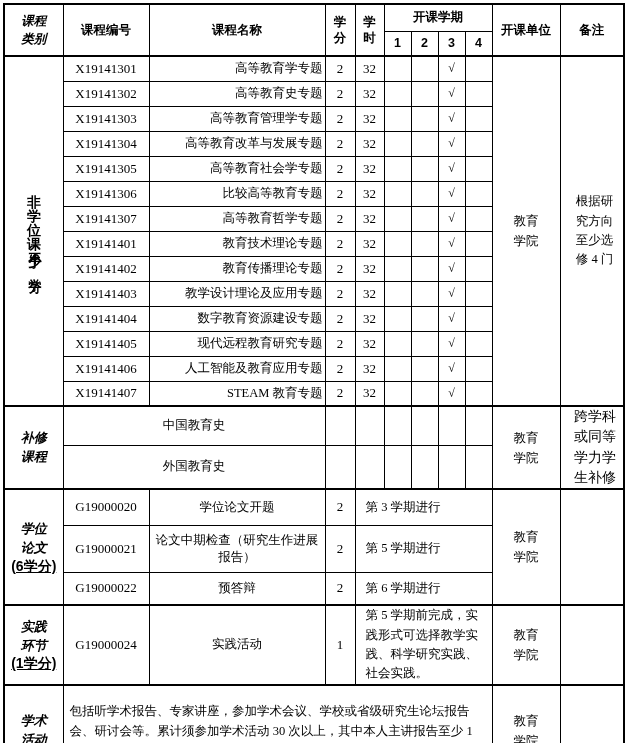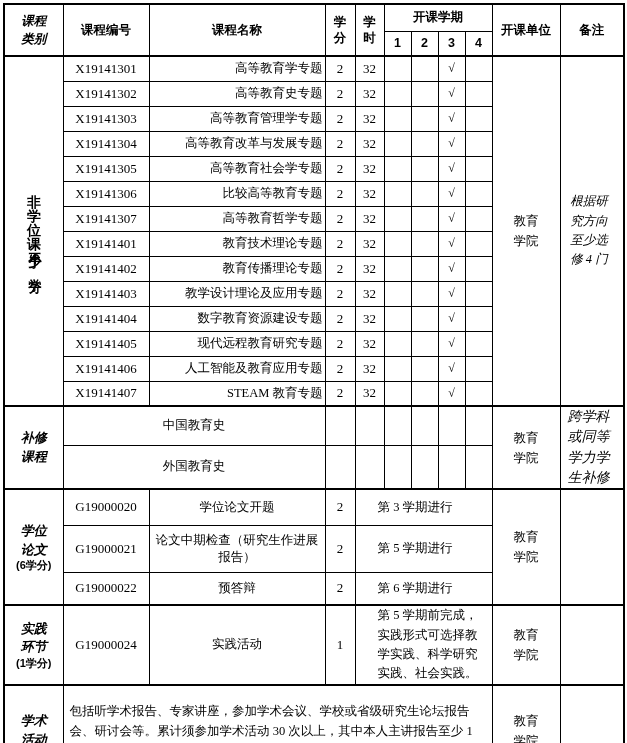--- a/index.html
+++ b/index.html
@@ -4,31 +4,31 @@
 <style>
   html,body{margin:0;padding:0;width:627px;height:743px;background:#fff;overflow:hidden;
     font-family:"Liberation Serif","DejaVu Serif",serif;color:#000;}
   table.curr{border-collapse:collapse;table-layout:fixed;width:621px;margin:3px 0 0 3px;
     border:2px solid #000;}
   td,th{border:1px solid #000;padding:0 2px;text-align:center;vertical-align:middle;
     font-size:12.5px;font-weight:normal;overflow:hidden;}
   tr.bt td,tr.bt th{border-top:2px solid #000;}
   th{font-family:"Liberation Sans","DejaVu Sans",sans-serif;font-weight:bold;font-size:12.5px;}
   .cat{font-family:"Liberation Sans","DejaVu Sans",sans-serif;font-weight:bold;font-size:13px;line-height:1.35;}
-  .catsub{display:block;font-size:11px;line-height:1.2;}
+  .catsub{display:block;font-size:14px;line-height:1.2;text-decoration:underline;}
   .wrap2{display:inline-block;width:2.3em;text-align:center;line-height:1.45;font-style:italic;}
   .w1{display:inline-block;width:1.2em;text-align:center;line-height:1.3;}
-  .wrap3{display:inline-block;width:3.45em;text-align:left;line-height:1.55;font-style:italic;}
+  .wrap3{display:inline-block;width:3.45em;text-align:right;line-height:1.55;}
   .small{font-size:14px;line-height:1.45;}
   .code{font-size:13px;}
   .cname{text-align:right;padding-left:7px;}
   .nmerge{}
   .num{font-size:13px;}
   .sem{font-size:12px;}
-  .sched{text-align:left;padding-left:22px;line-height:1.55;}
+  .sched{text-align:left;padding-left:10px;line-height:1.55;}
   .desc{text-align:left;padding:15px 6px;line-height:1.6;}
   .vcell{vertical-align:middle;text-align:center;}
   .vtext{display:inline-block;writing-mode:vertical-rl;text-orientation:mixed;
     font-family:"Liberation Sans","DejaVu Sans",sans-serif;font-weight:bold;line-height:1.1;}
   .vmain{font-size:14px;letter-spacing:14px;}
   .vsub{font-size:13px;letter-spacing:2px;}
   .unitw{display:inline-block;width:2.3em;text-align:center;line-height:1.6;}
 </style>
 </head>
 <body>

